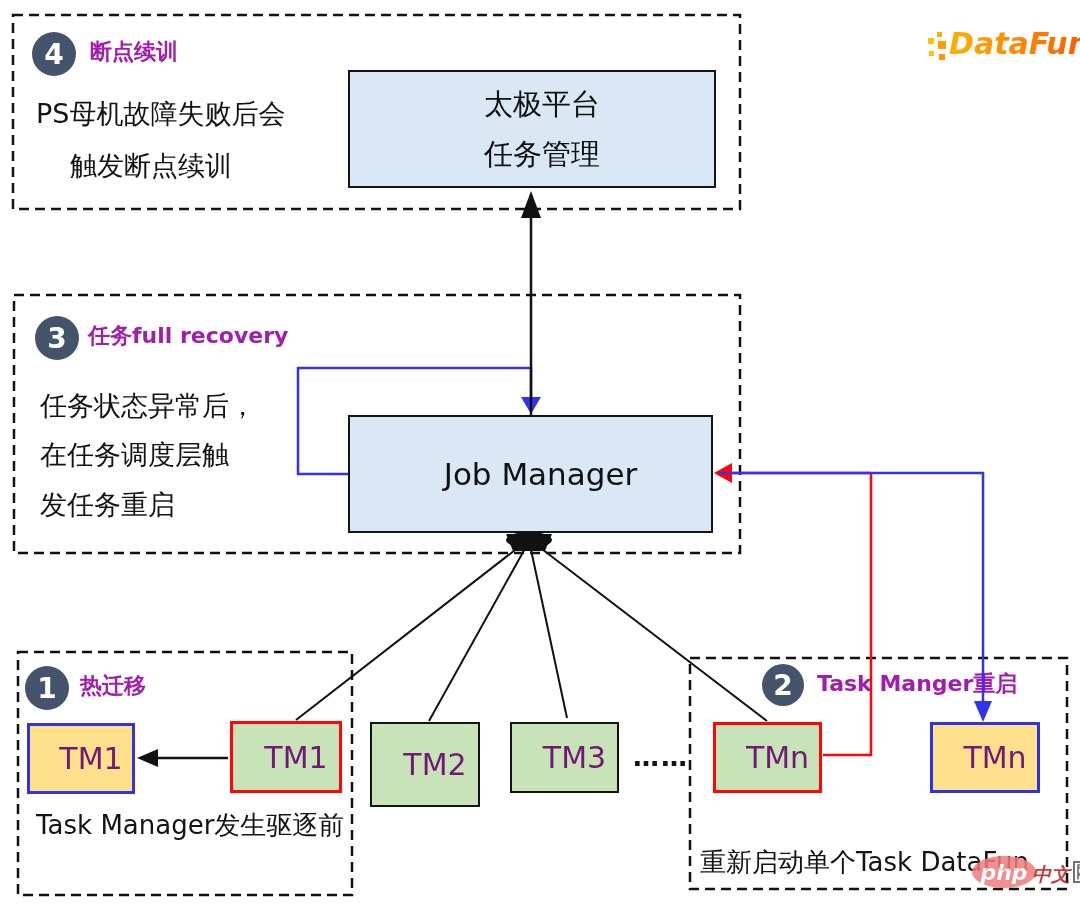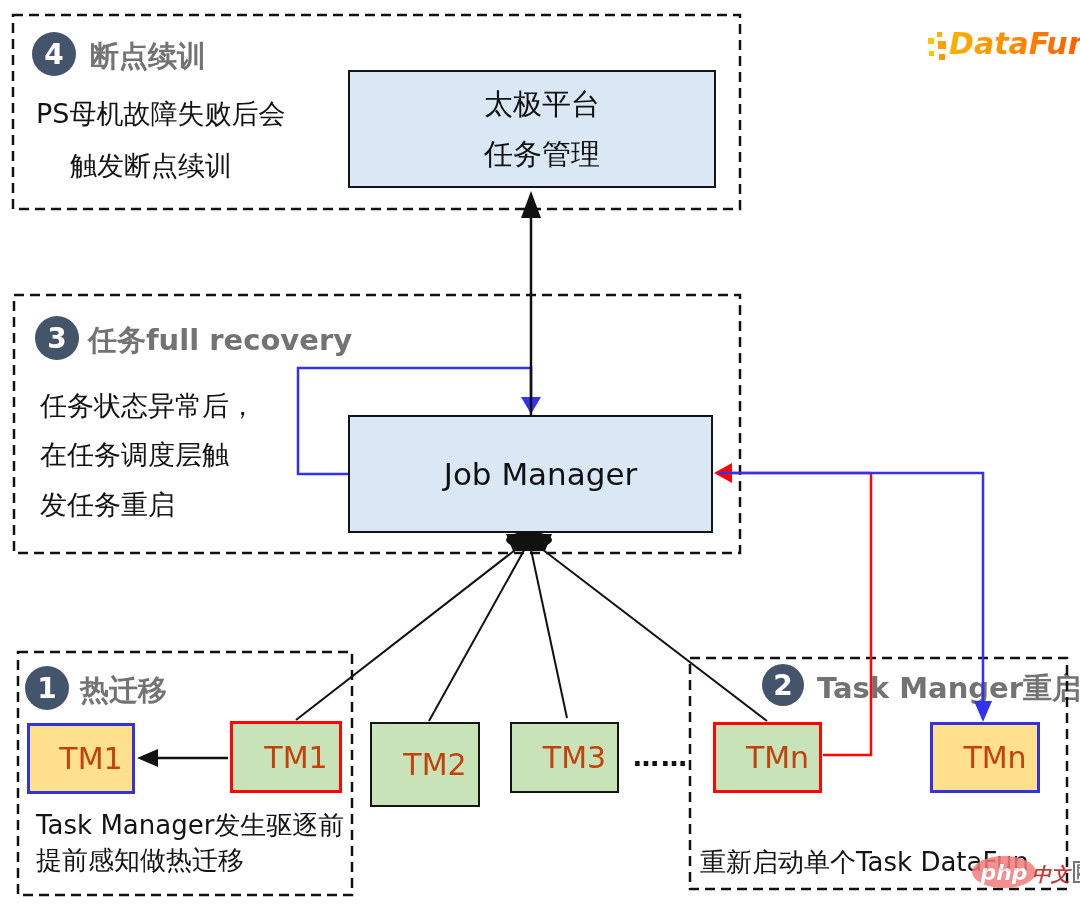--- a/index.html
+++ b/index.html
@@ -9,29 +9,29 @@
   }
   
   .node{
     position:absolute;display:flex;align-items:center;justify-content:center;
     box-sizing:border-box;text-align:center;
   }
   .node.blue{background:#DAE8F6;border:2.5px solid #141414;}
   .node.green{background:#C8E3B8;border:2px solid #141414;}
   .node.green-red{background:#C8E3B8;border:3px solid #FF0505;}
   .node.yellow{background:#FFE08C;border:3px solid #3333DD;}
-  .tm-label{font-size:30px;color:#c2410c;}
+  .tm-label{font-size:30px;color:#701a75;}
   .platform-text{font-size:29px;line-height:50px;color:#111;}
   .jm-label{font-size:31px;color:#111;}
   
   .badge{
     position:absolute;width:44px;height:44px;border-radius:50%;background:#44546A;
     color:#fff;font-weight:bold;font-size:28px;display:flex;align-items:center;justify-content:center;
   }
-  .sec-title{position:absolute;font-weight:bold;font-size:29px;color:#737373;white-space:nowrap;}
+  .sec-title{position:absolute;font-weight:bold;font-size:22px;color:#a21caf;white-space:nowrap;}
   .desc{position:absolute;font-size:27px;color:#141414;white-space:nowrap;}
   .desc-sm{position:absolute;font-size:26px;color:#141414;white-space:nowrap;}
   .ellipsis{position:absolute;font-size:26px;font-weight:bold;letter-spacing:2px;color:#111;}
   
   #wires{position:absolute;left:0;top:0;z-index:6;pointer-events:none;}
   .layer{z-index:3;padding-left:20px;}
   
   #logo{position:absolute;left:922px;top:26px;width:150px;height:40px;z-index:8;}
   #logo .px{position:absolute;}
   #logo .logo-text{
@@ -127,21 +127,20 @@
   <div class="desc" style="left:40px;top:388px;">任务状态异常后，</div>
   <div class="desc" style="left:40px;top:487px;">发任务重启</div>
 
   <div class="node blue layer" style="left:348px;top:415px;width:365px;height:118px;border-width:2px;">
     <span class="jm-label">Job Manager</span>
   </div>
 
   <div class="badge" style="left:25px;top:666px;">1</div>
   <div class="sec-title" style="left:80px;top:671px;">热迁移</div>
   <div class="desc-sm" style="left:36px;top:808px;">Task Manager发生驱逐前</div>
-  <div class="desc-sm" style="left:36px;top:843px;">提前感知做热迁移</div>
 
   <div class="badge" style="left:762px;top:664px;width:42px;height:42px;">2</div>
   <div class="sec-title" style="left:817px;top:669px;">Task Manger重启</div>
   <div class="desc-sm" style="left:700px;top:845px;">重新启动单个Task DataFun</div>
 
   <div class="node yellow layer" style="left:27px;top:723px;width:108px;height:71px;">
     <span class="tm-label">TM1</span>
   </div>
   <div class="node green-red layer" style="left:230px;top:721px;width:112px;height:72px;">
     <span class="tm-label">TM1</span>

